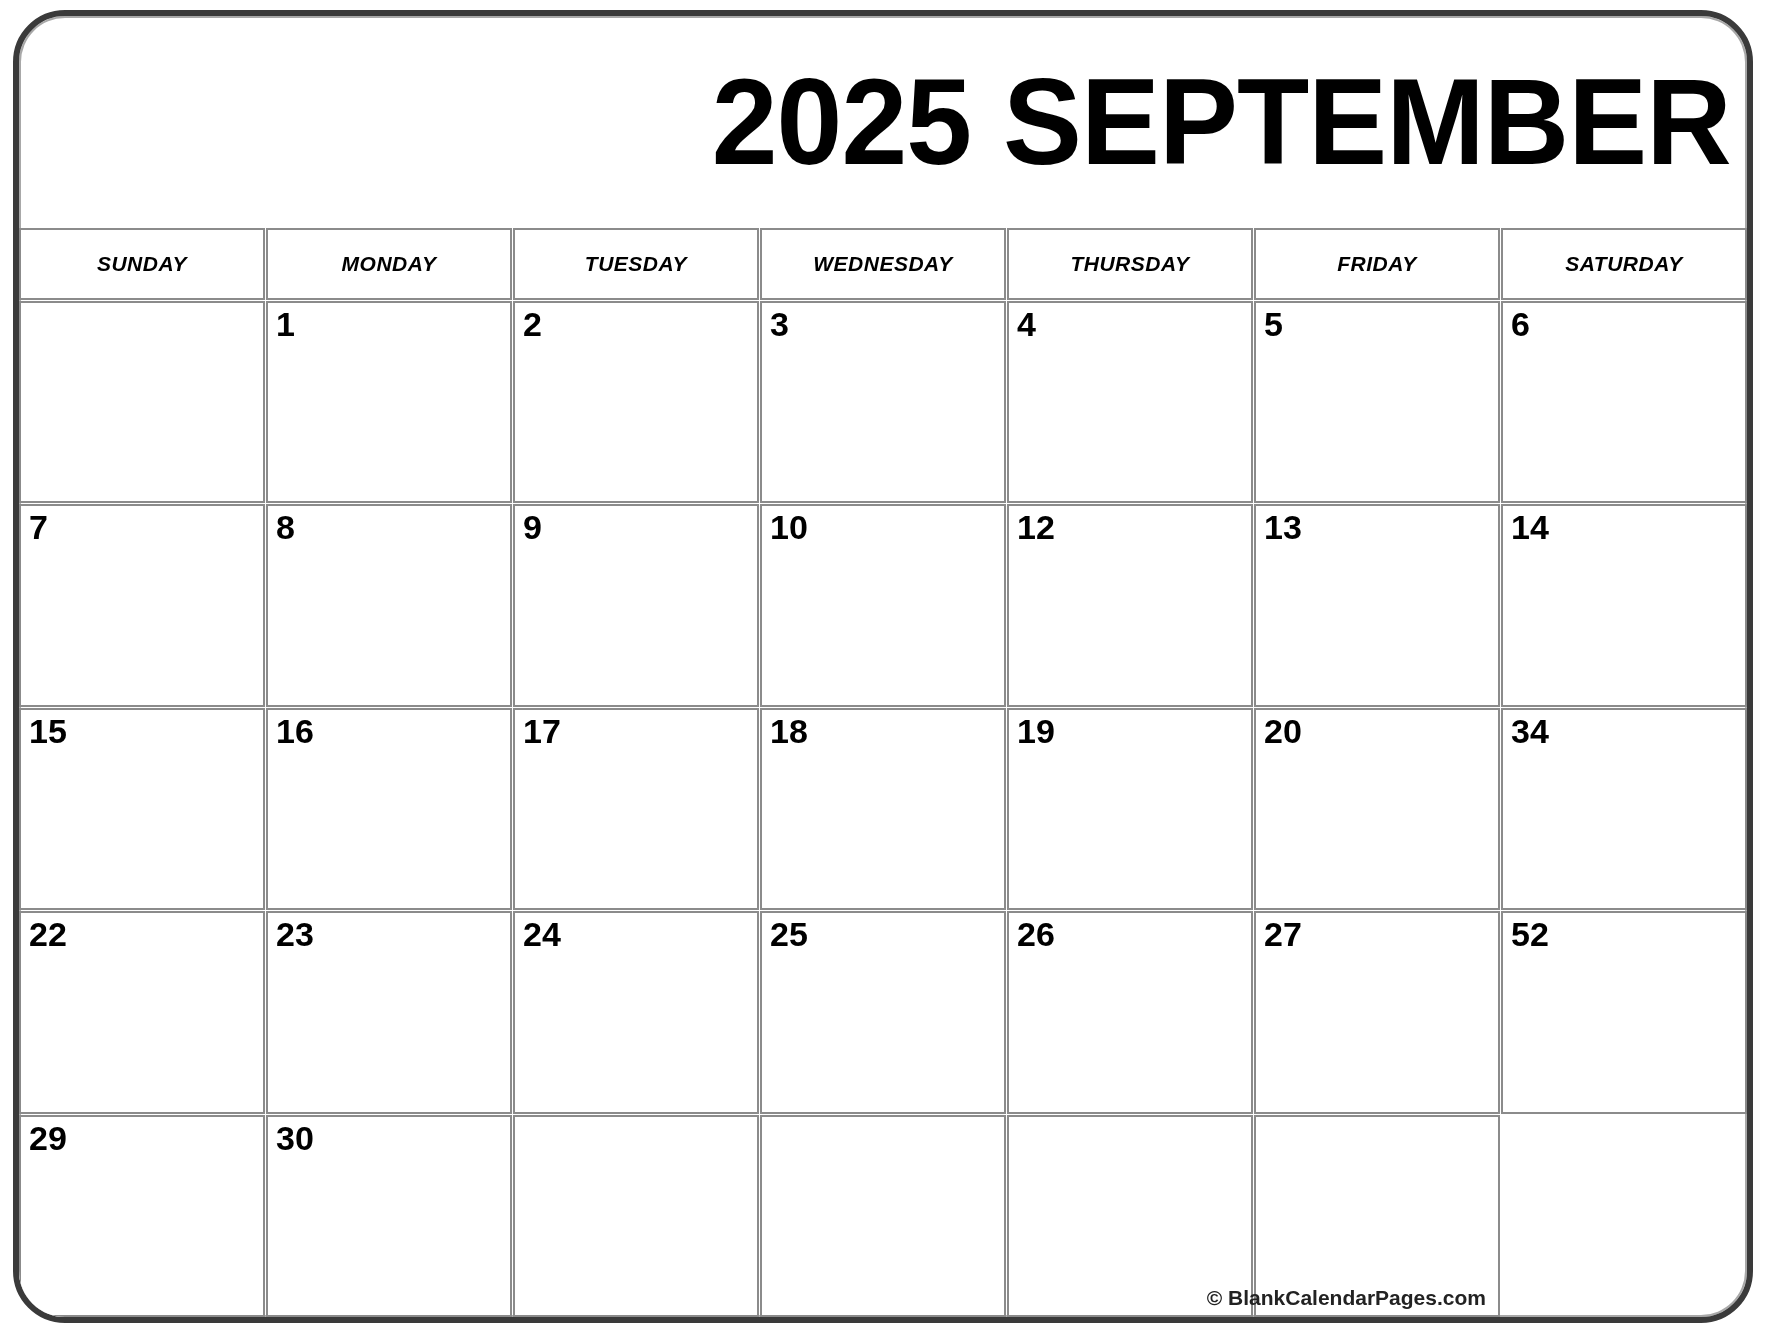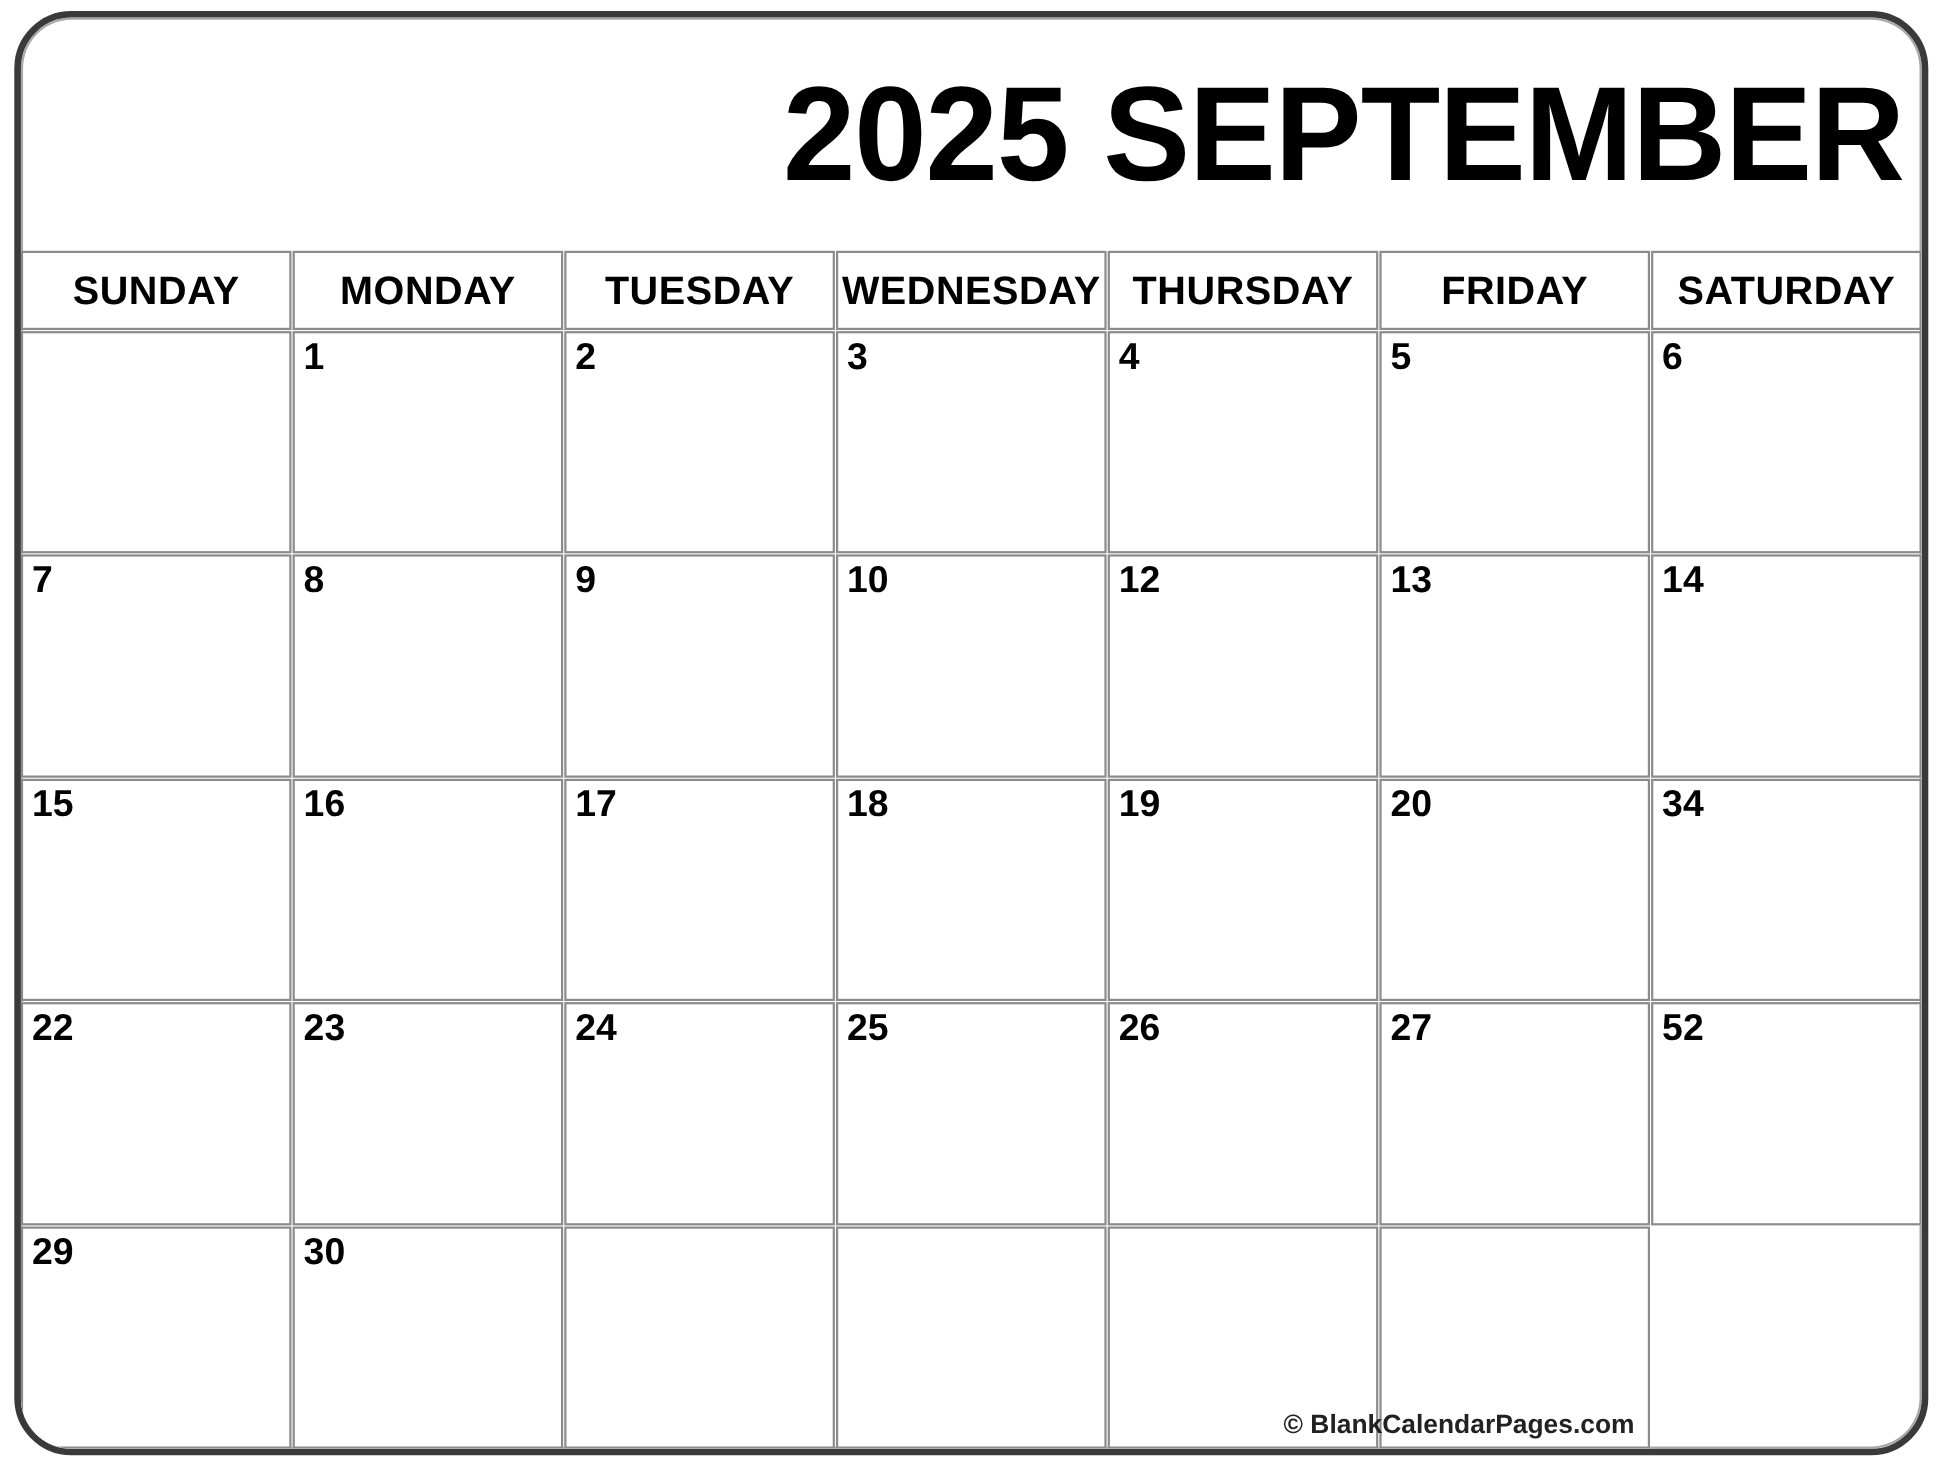--- a/index.html
+++ b/index.html
@@ -44,35 +44,35 @@
     display:grid;
     grid-template-columns:repeat(7,1fr);
     grid-template-rows:72px repeat(5,1fr);
     gap:1px;
   }
   .weekday-cell{
     box-sizing:border-box;
     border:2px solid var(--grid-line);
     background:var(--background);
     display:flex;align-items:center;justify-content:center;
-    font-size:36px;font-weight:bold;letter-spacing:0.5px;
+    font-size:21px;font-weight:bold;letter-spacing:0.5px;font-style:italic;
   }
   .day-cell{
     box-sizing:border-box;
     border:2px solid var(--grid-line);
     background:var(--background);
     position:relative;
   }
   .day-number{
     position:absolute;top:2px;left:8px;
     font-size:34px;font-weight:bold;line-height:1.15;
   }
   .watermark{
     position:absolute;right:12px;bottom:5px;
-    font-size:24px;font-weight:bold;
+    font-size:21px;font-weight:bold;
     color:var(--watermark-text);
     white-space:nowrap;
   }
 </style>
 </head>
 <body>
 
 <div class="page">
   <div class="title-row">
     <div class="page-title">2025 SEPTEMBER</div>

